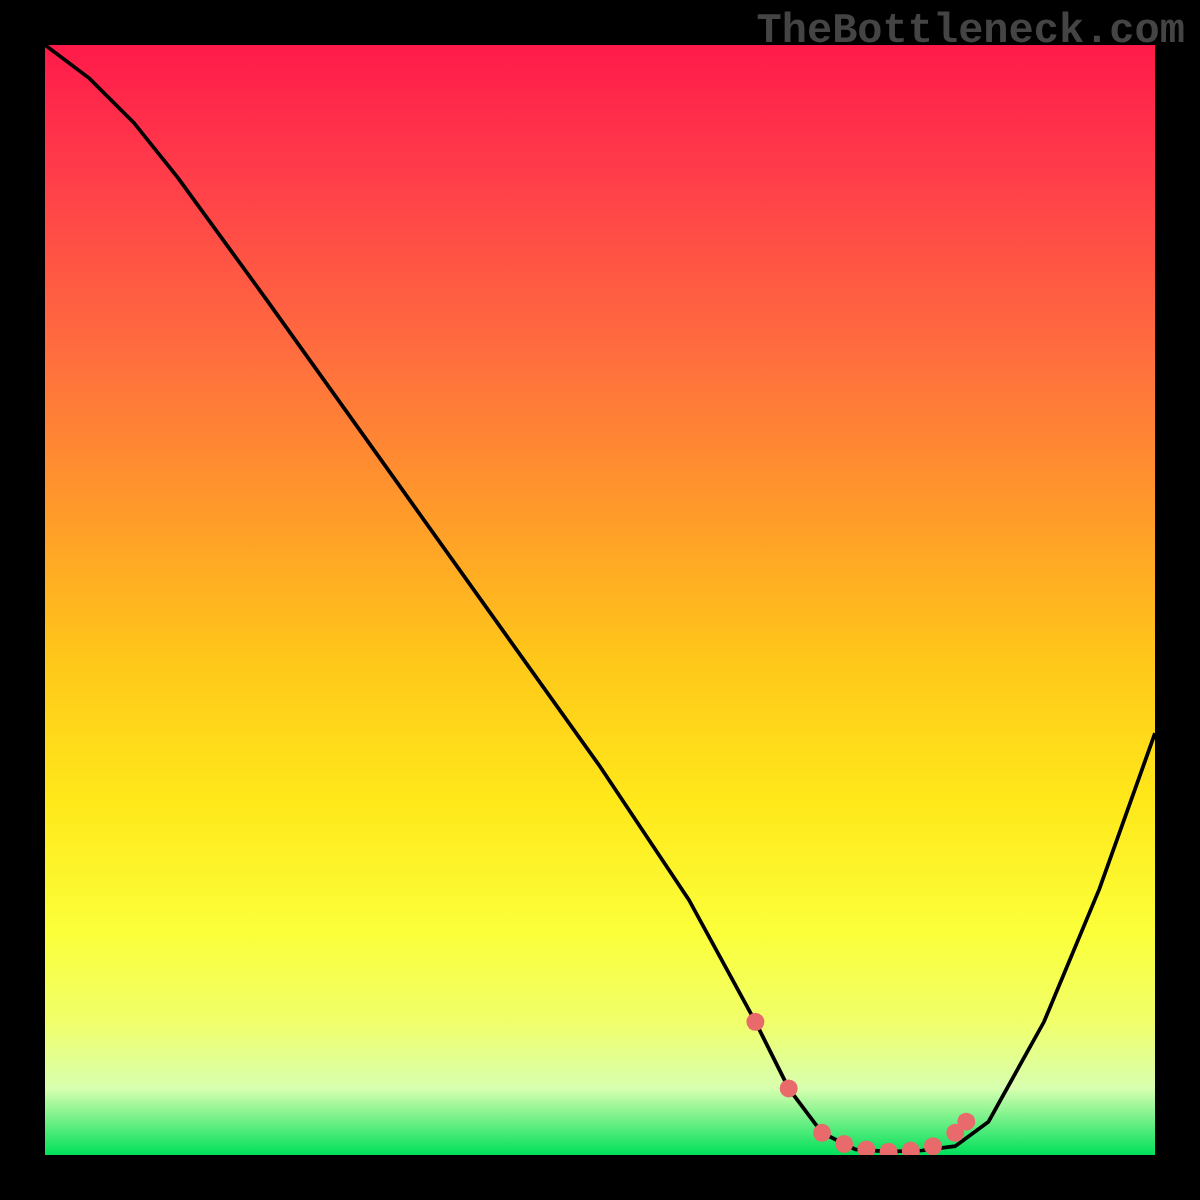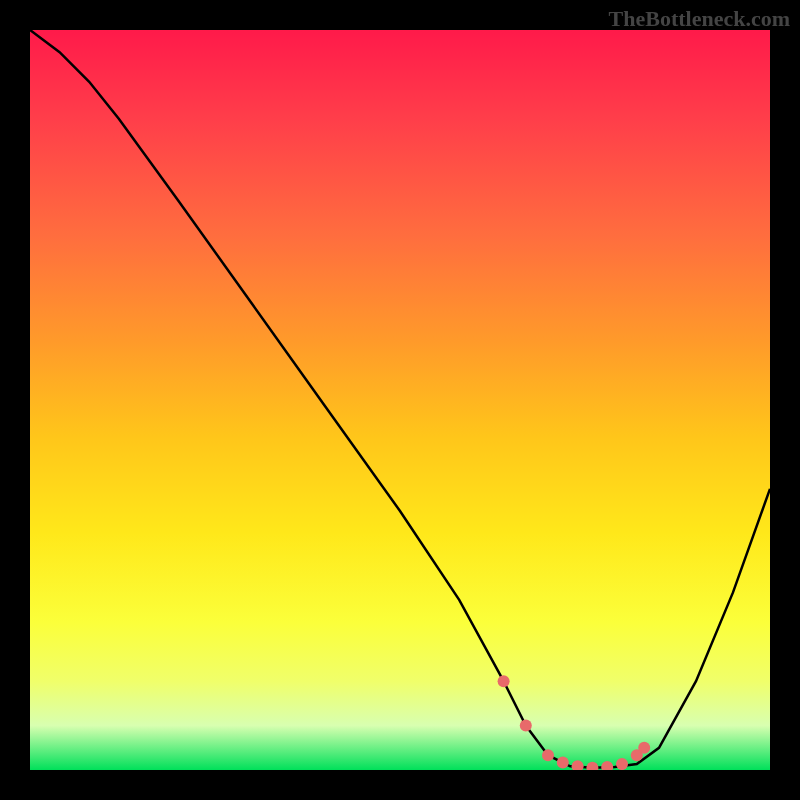--- a/index.html
+++ b/index.html
@@ -7,22 +7,22 @@
     width: 800px;
     height: 800px;
     background: #000;
     position: relative;
     overflow: hidden;
   }
   .watermark {
     position: absolute;
     top: 6px;
     right: 10px;
-    font-family: Liberation Serif, serif;
-    font-size: 22px;
+    font-family: Liberation Mono, monospace;
+    font-size: 28px;
     font-weight: bold;
     color: #444;
     z-index: 10;
   }
   .plot-area {
     position: absolute;
     left: 30px;
     top: 30px;
     width: 740px;
     height: 740px;

